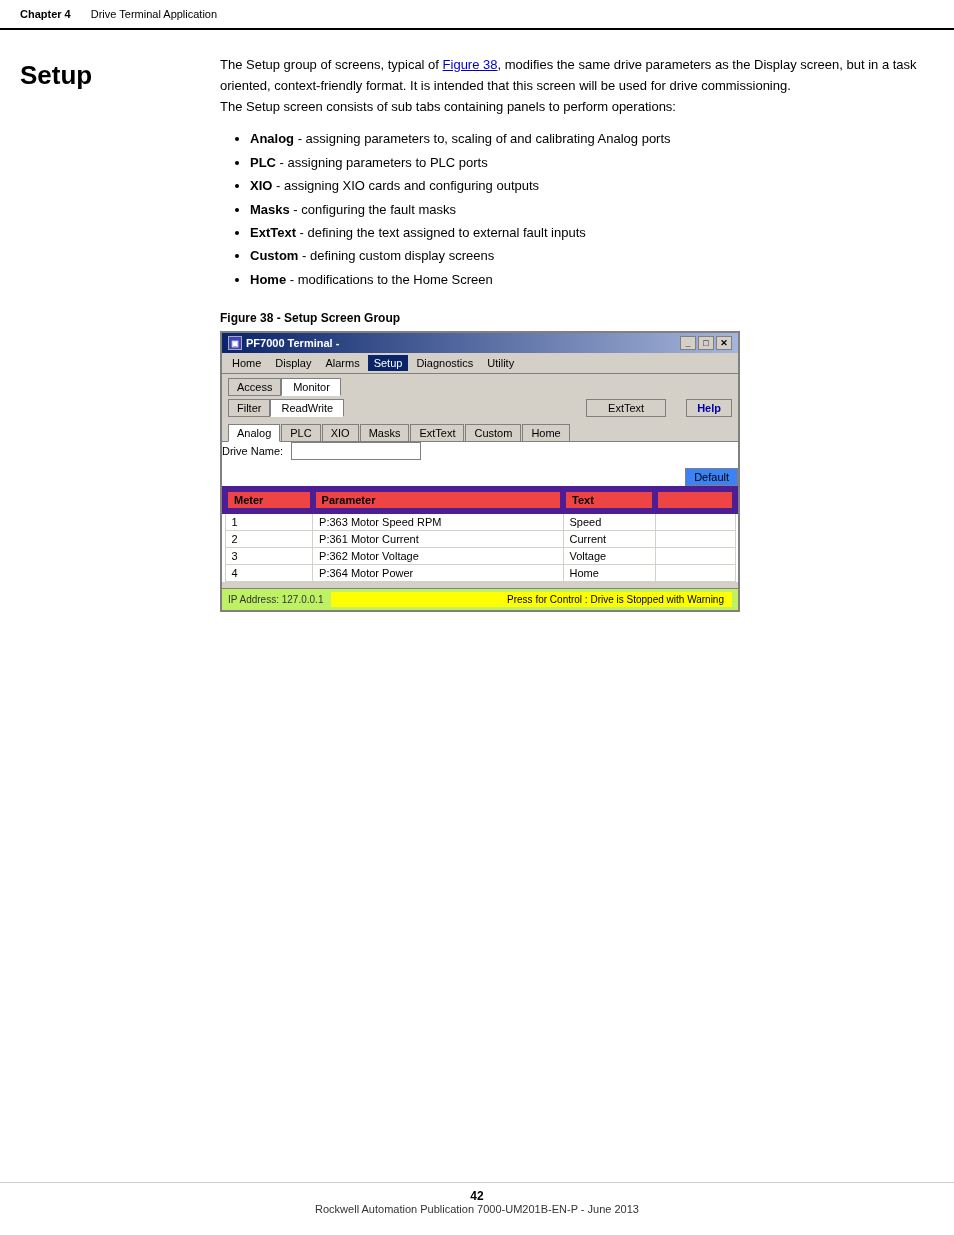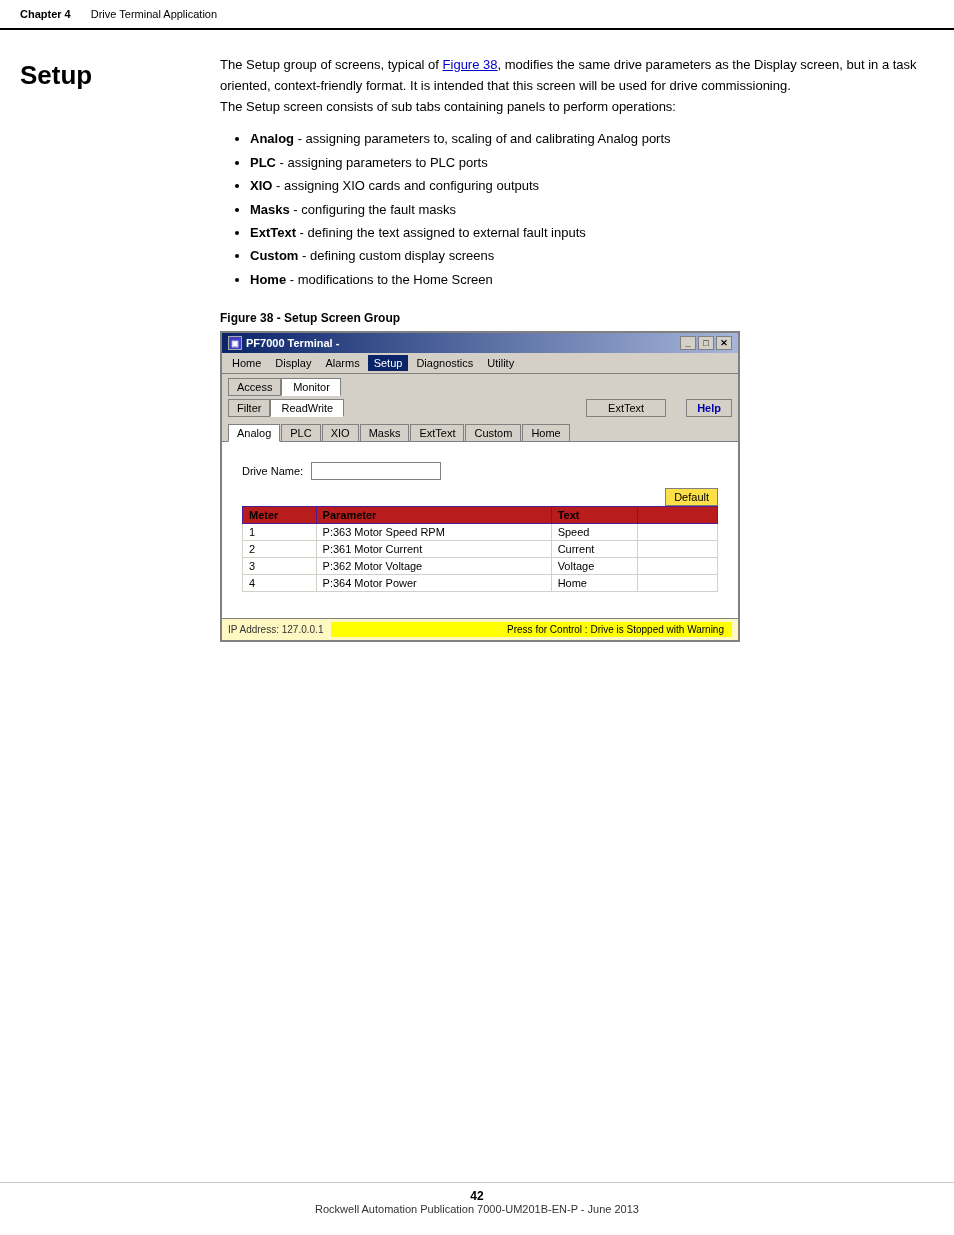--- a/index.html
+++ b/index.html
@@ -231,21 +231,21 @@
       background: white;
       position: relative;
       bottom: -1px;
       z-index: 1;
       border-bottom: 1px solid white;
     }
 
     
     .window-inner {
       background: white;
-      padding: 20px;
+      padding: 0;
     }
     .drive-name-row {
       display: flex;
       align-items: center;
       gap: 8px;
       margin-bottom: 8px;
       font-size: 11px;
     }
     .drive-name-input {
       border: 1px solid #808080;
@@ -256,45 +256,45 @@
     }
 
     
     .param-table {
       width: 100%;
       border-collapse: collapse;
       font-size: 11px;
       margin-bottom: 6px;
     }
     .param-table th {
-      background: #b91c1c;
-      border: 1px solid #4c1d95;
+      background: #ef4444;
+      border: 6px solid #4c1d95;
       padding: 2px 6px;
       text-align: left;
       font-weight: bold;
     }
     .param-table td {
       border: 1px solid #d4d0c8;
       padding: 2px 6px;
     }
     .param-table tbody tr:nth-child(odd) {
       background: white;
     }
     .default-btn {
-      background: #fde047;
+      background: #3b82f6;
       border: 1px solid #808080;
       padding: 2px 8px;
       font-size: 11px;
       cursor: pointer;
       float: right;
     }
 
     
     .status-bar {
-      background: #fef9c3;
+      background: #bef264;
       border-top: 1px solid #808080;
       padding: 3px 6px;
       display: flex;
       align-items: center;
       gap: 8px;
       font-size: 10px;
     }
     .status-ip {
       color: #333;
     }

